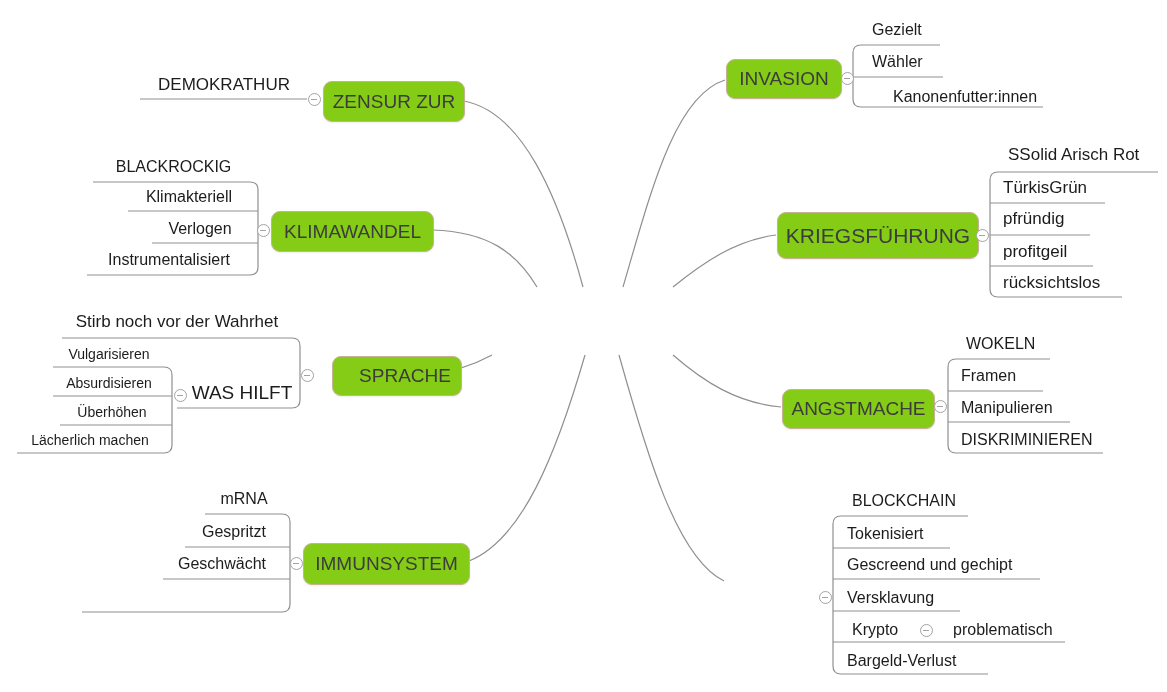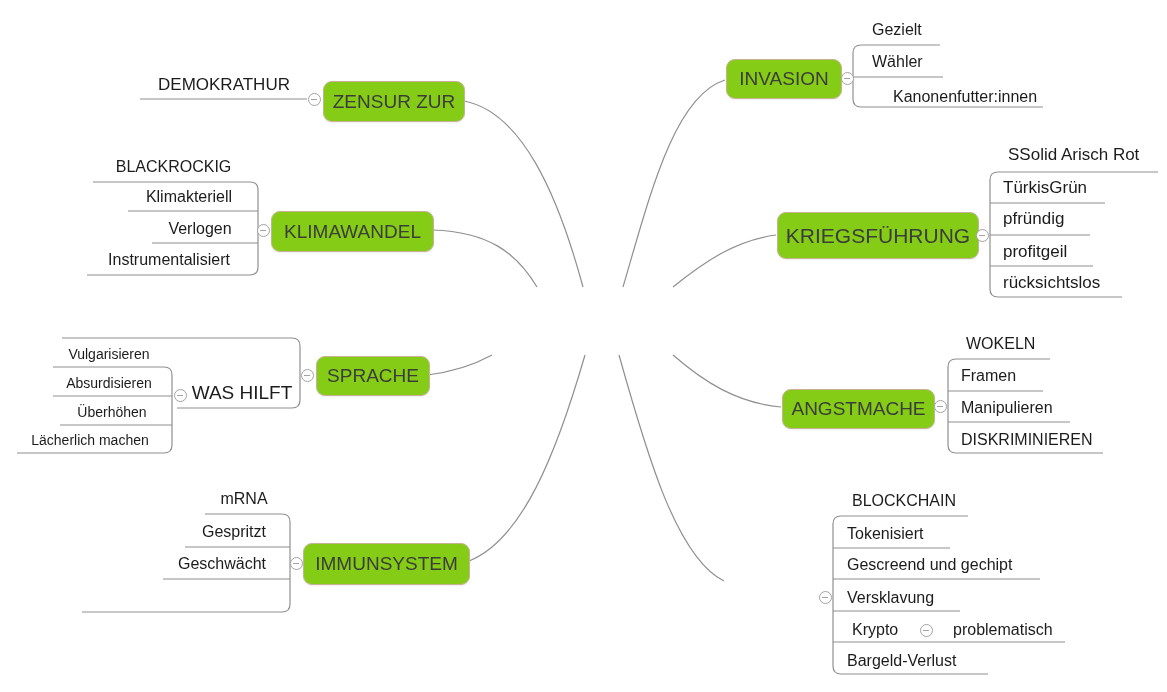--- a/index.html
+++ b/index.html
@@ -81,31 +81,32 @@
     <path d="M1040,579 H833"></path>
     <path d="M960,611 H833"></path>
     <path d="M1065,642 H833"></path>
     <path d="M988,674 H841 Q833,674 833,666"></path>
     <path d="M833,524 V666"></path>
   </svg>
 
 
   <div class="box" style="left:323px;top:81px;width:140px;height:39px;">ZENSUR ZUR</div>
   <div class="box" style="left:271px;top:211px;width:161px;height:39px;">KLIMAWANDEL</div>
-  <div class="box" style="left:316px;top:356px;width:112px;height:38px;">SPRACHE</div>
+  <div class="box" style="left:332px;top:356px;width:112px;height:38px;padding-left:16px;">SPRACHE</div>
   <div class="box" style="left:303px;top:543px;width:165px;height:40px;">IMMUNSYSTEM</div>
   <div class="box" style="left:726px;top:59px;width:114px;height:38px;">INVASION</div>
   <div class="box" style="left:777px;top:212px;width:200px;height:45px;font-size:21px;">KRIEGSFÜHRUNG</div>
   <div class="box" style="left:782px;top:389px;width:151px;height:38px;">ANGSTMACHE</div>
 
   <div class="lbl c" style="left:140px;top:76px;width:168px;font-size:17px;">DEMOKRATHUR</div>
   <div class="lbl c" style="left:96px;top:158px;width:155px;">BLACKROCKIG</div>
   <div class="lbl c" style="left:128px;top:188px;width:122px;">Klimakteriell</div>
   <div class="lbl c" style="left:150px;top:220px;width:100px;">Verlogen</div>
   <div class="lbl c" style="left:87px;top:251px;width:164px;">Instrumentalisiert</div>
+  <div class="lbl c" style="left:62px;top:313px;width:230px;font-size:17px;">Stirb noch vor der Wahrhet</div>
   <div class="lbl c" style="left:190px;top:383px;width:104px;font-size:19px;">WAS HILFT</div>
   <div class="lbl c" style="left:53px;top:347px;width:112px;font-size:14px;">Vulgarisieren</div>
   <div class="lbl c" style="left:53px;top:376px;width:112px;font-size:14px;">Absurdisieren</div>
   <div class="lbl c" style="left:58px;top:405px;width:108px;font-size:14px;">Überhöhen</div>
   <div class="lbl c" style="left:15px;top:433px;width:150px;font-size:14px;">Lächerlich machen</div>
   <div class="lbl c" style="left:205px;top:490px;width:78px;">mRNA</div>
   <div class="lbl c" style="left:185px;top:523px;width:98px;">Gespritzt</div>
   <div class="lbl c" style="left:161px;top:555px;width:122px;">Geschwächt</div>
 
   <div class="lbl" style="left:872px;top:21px;">Gezielt</div>

